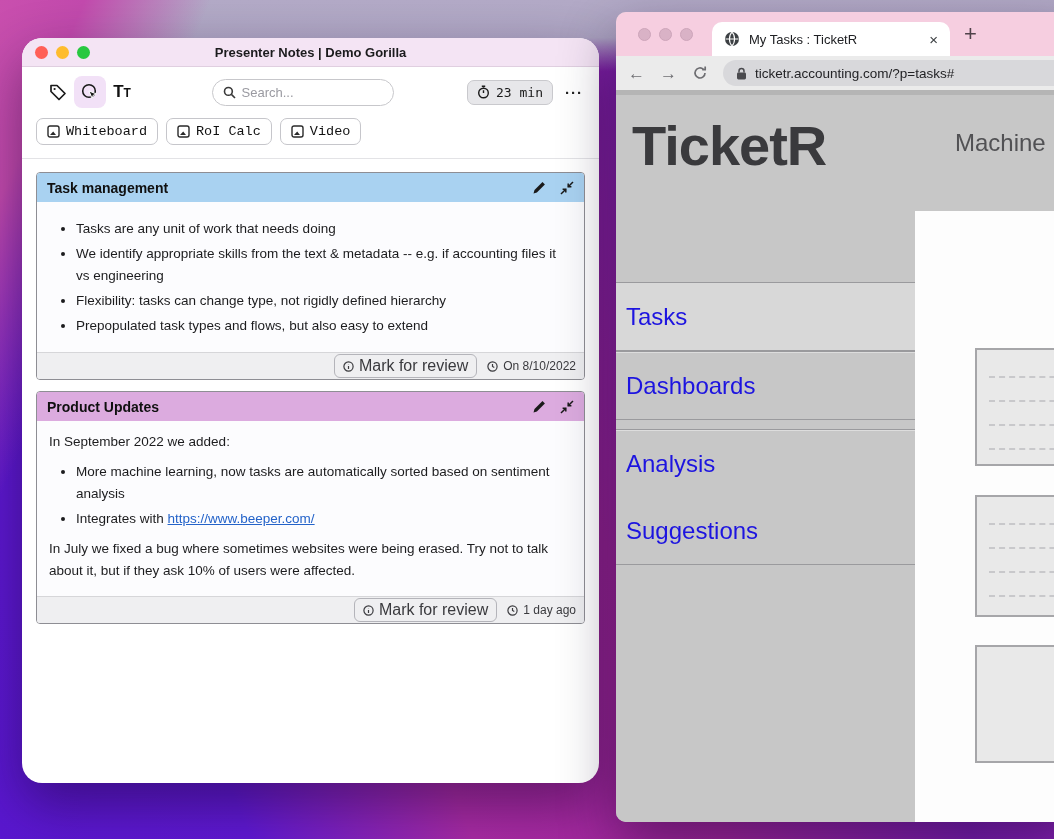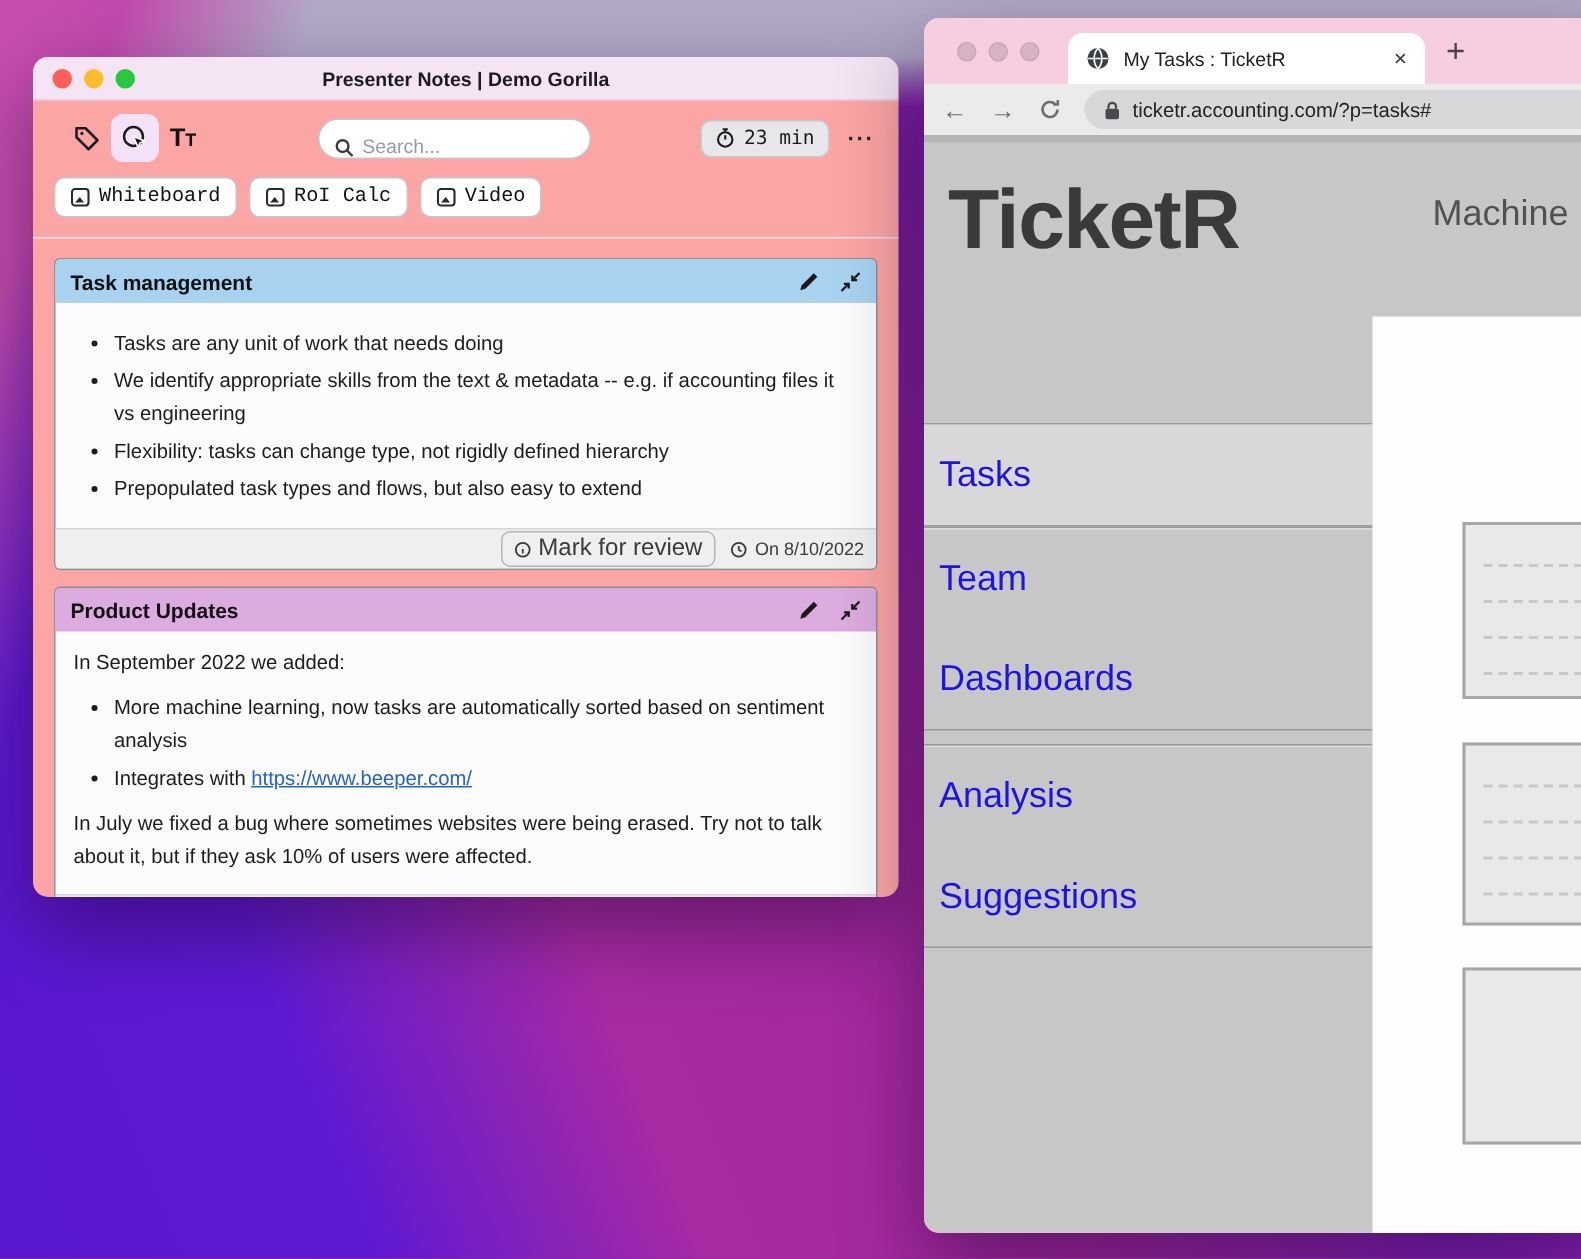--- a/index.html
+++ b/index.html
@@ -9,37 +9,37 @@
     background-color:#93279f;
     background-image:
       linear-gradient(113deg, #c94fae 0%, #c24aad 6%, rgba(194,74,173,0) 15%),
       linear-gradient(180deg, #b3aac7 0%, #b0a7c5 4.5%, rgba(176,167,197,0) 8.5%),
       linear-gradient(68deg, #5a17d0 0%, #5f19d2 18%, #a82ba3 34%, #a3279e 52%, #7d1fb4 70%, #a42bc4 88%, #b736c9 100%);
     position:relative;
   }
   svg { display:block; }
 
   
-  .pwin { position:absolute; left:22px; top:38px; width:577px; height:560px;
-    background:#fca5a5; border-radius:10px; box-shadow:0 22px 55px rgba(20,0,40,.45);
+  .pwin { position:absolute; left:22px; top:38px; width:577px; height:745px;
+    background:#ffffff; border-radius:20px; box-shadow:0 22px 55px rgba(20,0,40,.45);
     overflow:hidden; }
   .ptitlebar { height:29px; background:#f4e4f4; border-bottom:1px solid #e0cfe0;
     display:flex; align-items:center; justify-content:center; position:relative; }
   .lights { position:absolute; left:13px; top:8px; display:flex; gap:8px; }
   .light { width:13px; height:13px; border-radius:50%; }
   .light.red { background:#ff5f57; } .light.yellow { background:#febc2e; } .light.green { background:#28c840; }
   .ptitle { font-size:13px; font-weight:bold; color:#1b1b1d; }
 
   .ptoolbar { display:flex; align-items:center; padding:9px 16px 4px 20px; }
   .toolbtn { width:32px; height:32px; border-radius:8px; display:flex; align-items:center; justify-content:center; }
   .toolbtn.active { background:#f2e1f7; }
   .texttool { font-weight:bold; font-size:17px; color:#111; letter-spacing:0; }
   .texttool small { font-size:12px; font-weight:bold; }
   .searchwrap { margin-left:auto; margin-right:auto; width:182px; height:27px; border:1px solid #c7c7cb;
-    border-radius:14px; background:#fff; display:flex; align-items:flex-end; padding:0 10px; gap:6px; }
+    border-radius:14px; background:#fff; display:flex; align-items:center; padding:0 10px; gap:6px; }
   .searchwrap input { border:none; outline:none; width:100%; font-size:13px; color:#333; background:transparent;
     font-family:"Liberation Sans","DejaVu Sans",sans-serif; }
   .searchwrap input::placeholder { color:#9a9aa1; }
   .timer { display:flex; align-items:center; gap:6px; background:#e7e7ea; border:1px solid #c9c9cd;
     border-radius:7px; padding:4px 9px; font-family:"DejaVu Sans Mono",monospace; font-size:13px; color:#1a1a1a; }
   .dots { margin-left:12px; font-weight:bold; font-size:15px; color:#222; letter-spacing:1px; }
 
   .plaunch { display:flex; gap:8px; padding:6px 14px 13px 14px; border-bottom:1px solid #e3e3e6; }
   .launchbtn { display:flex; align-items:center; gap:6px; border:1px solid #c6c6cb; border-radius:7px;
     background:#fff; padding:5px 10px; font-size:13.5px; color:#111;font-family:Liberation Mono, monospace; }
@@ -335,23 +335,20 @@
     <div class="brow">
       <div class="sidebar">
         <div class="sb-spacer"></div>
         <div class="sb-sec">
           <div class="sb-row active">
             <a class="sb-link" href="#">Tasks</a>
           </div>
         </div>
         <div class="sb-sec gap">
           <div class="sb-row">
-            <a class="sb-link" href="#">Team</a>
-          </div>
-          <div class="sb-row">
             <a class="sb-link" href="#">Dashboards</a>
           </div>
         </div>
         <div class="sb-sec gap">
           <div class="sb-row">
             <a class="sb-link" href="#">Analysis</a>
           </div>
           <div class="sb-row">
             <a class="sb-link" href="#">Suggestions</a>
           </div>

